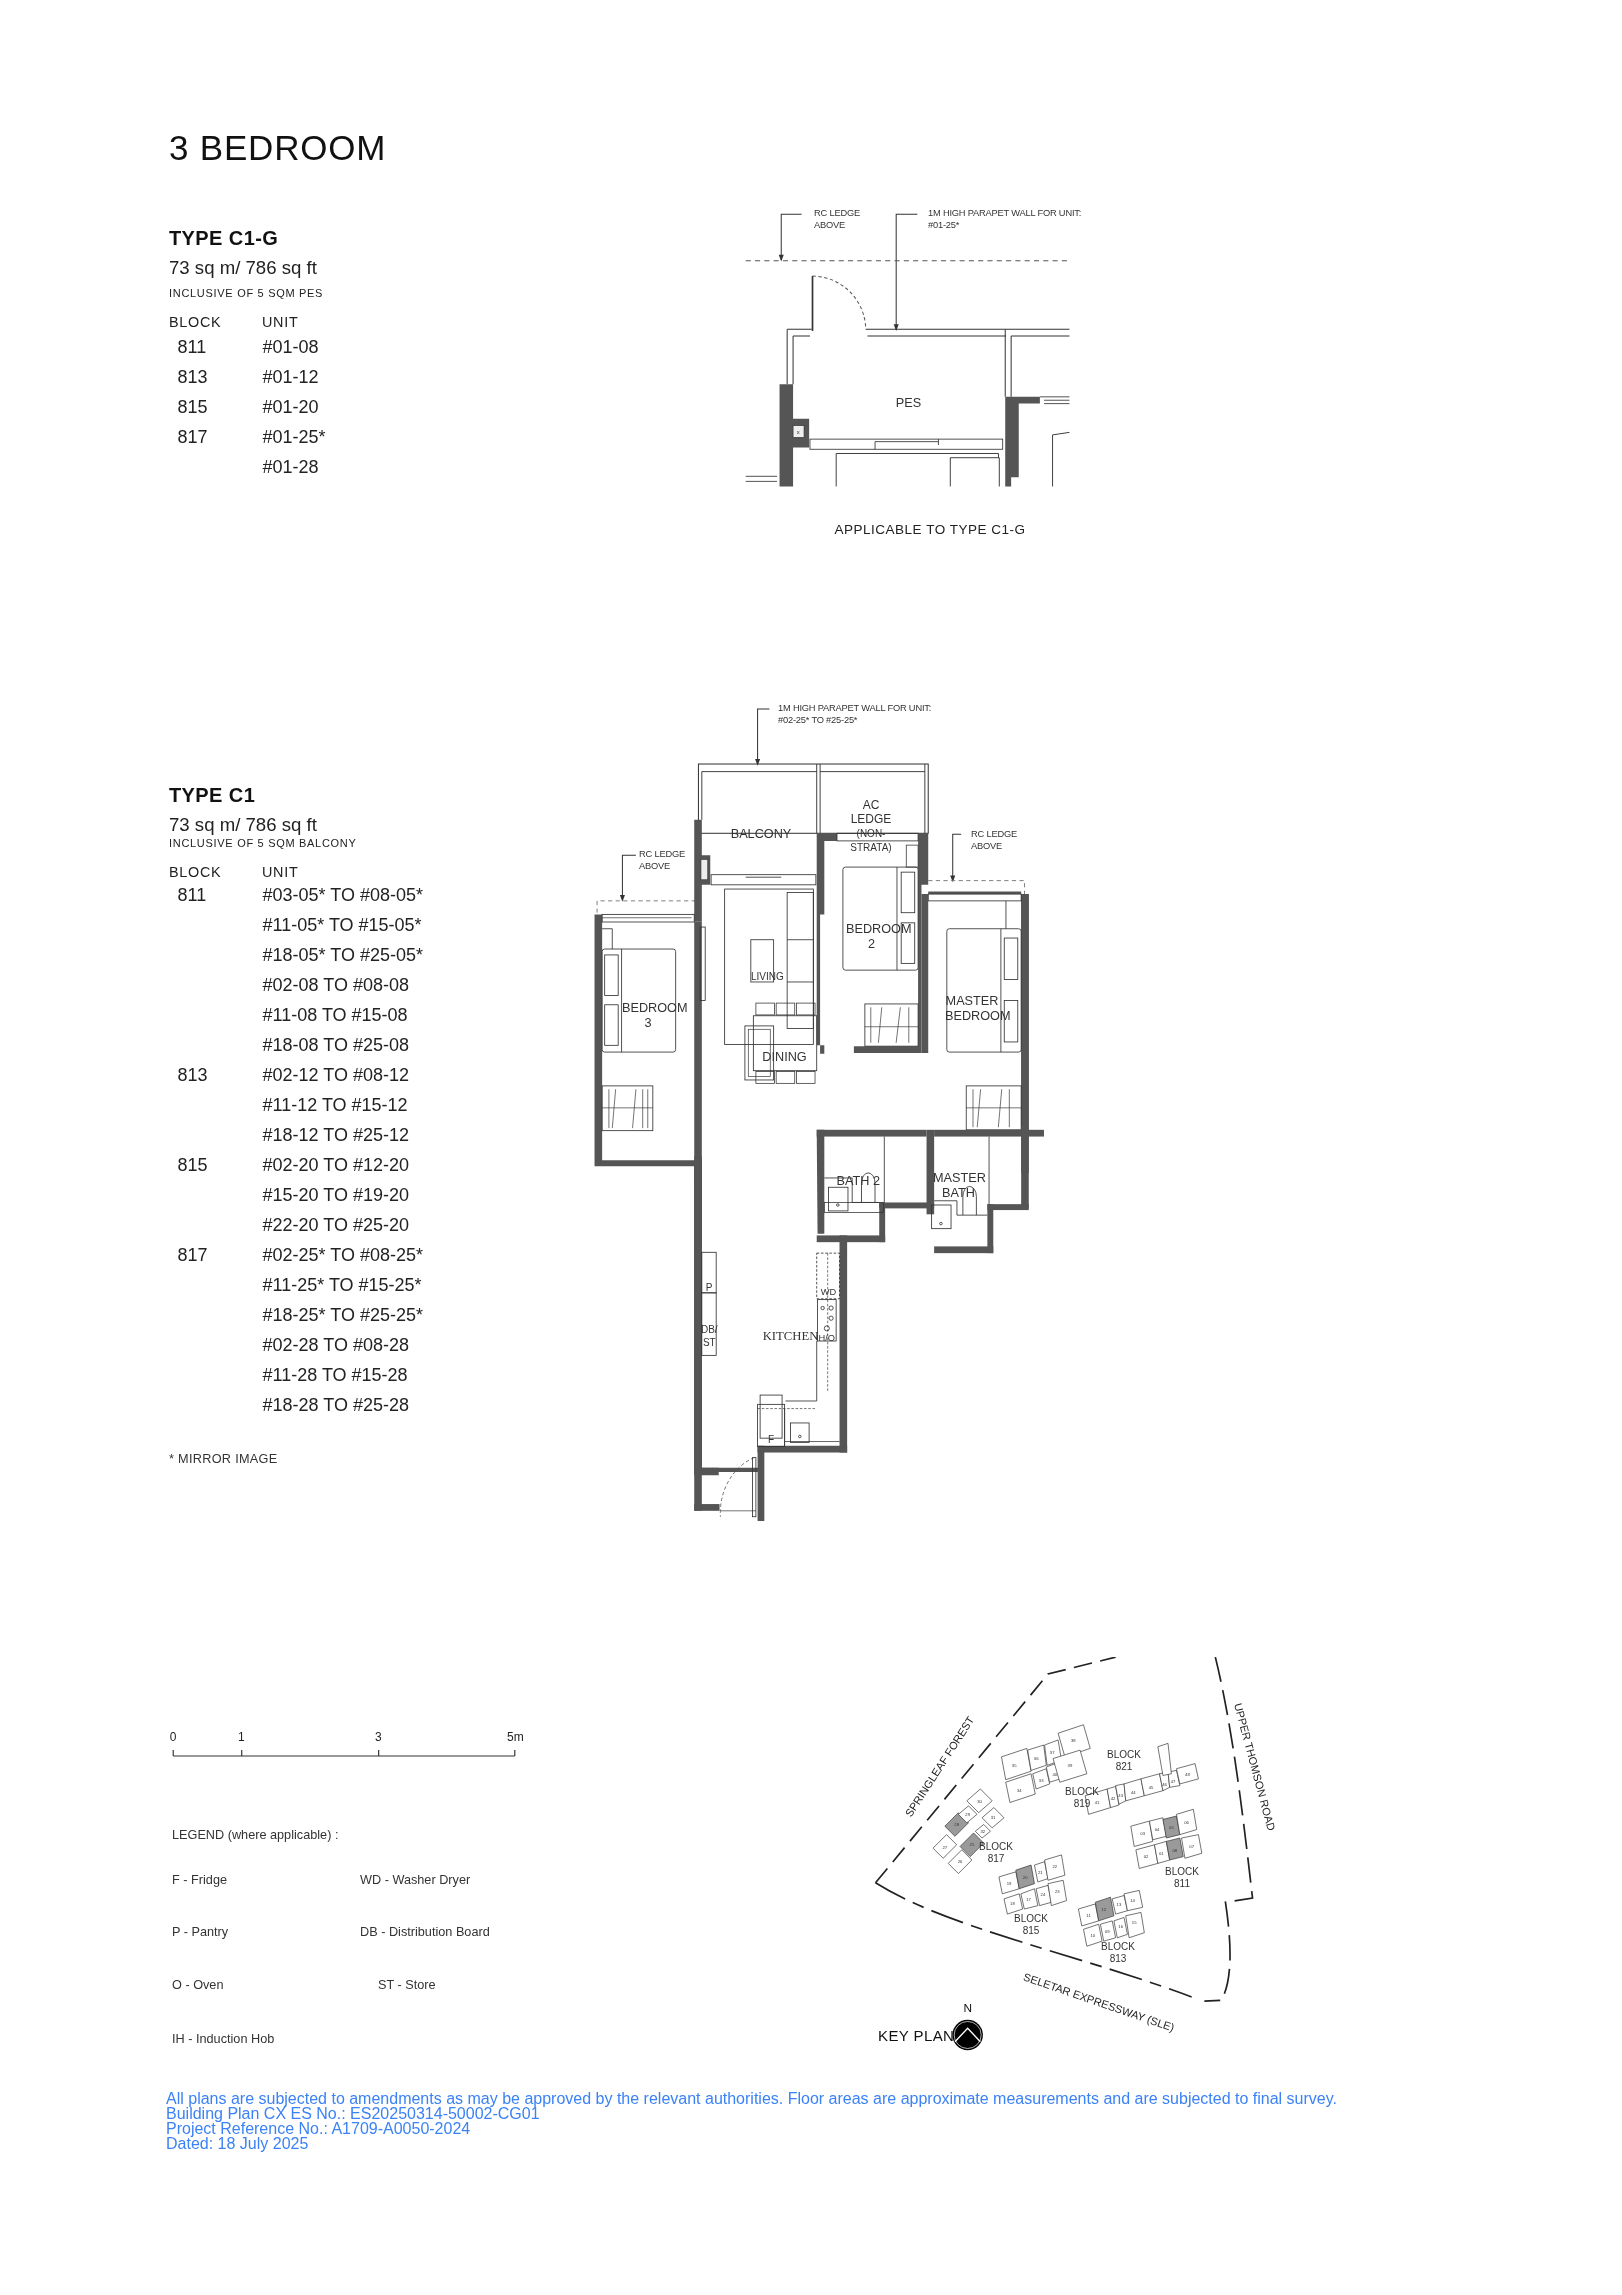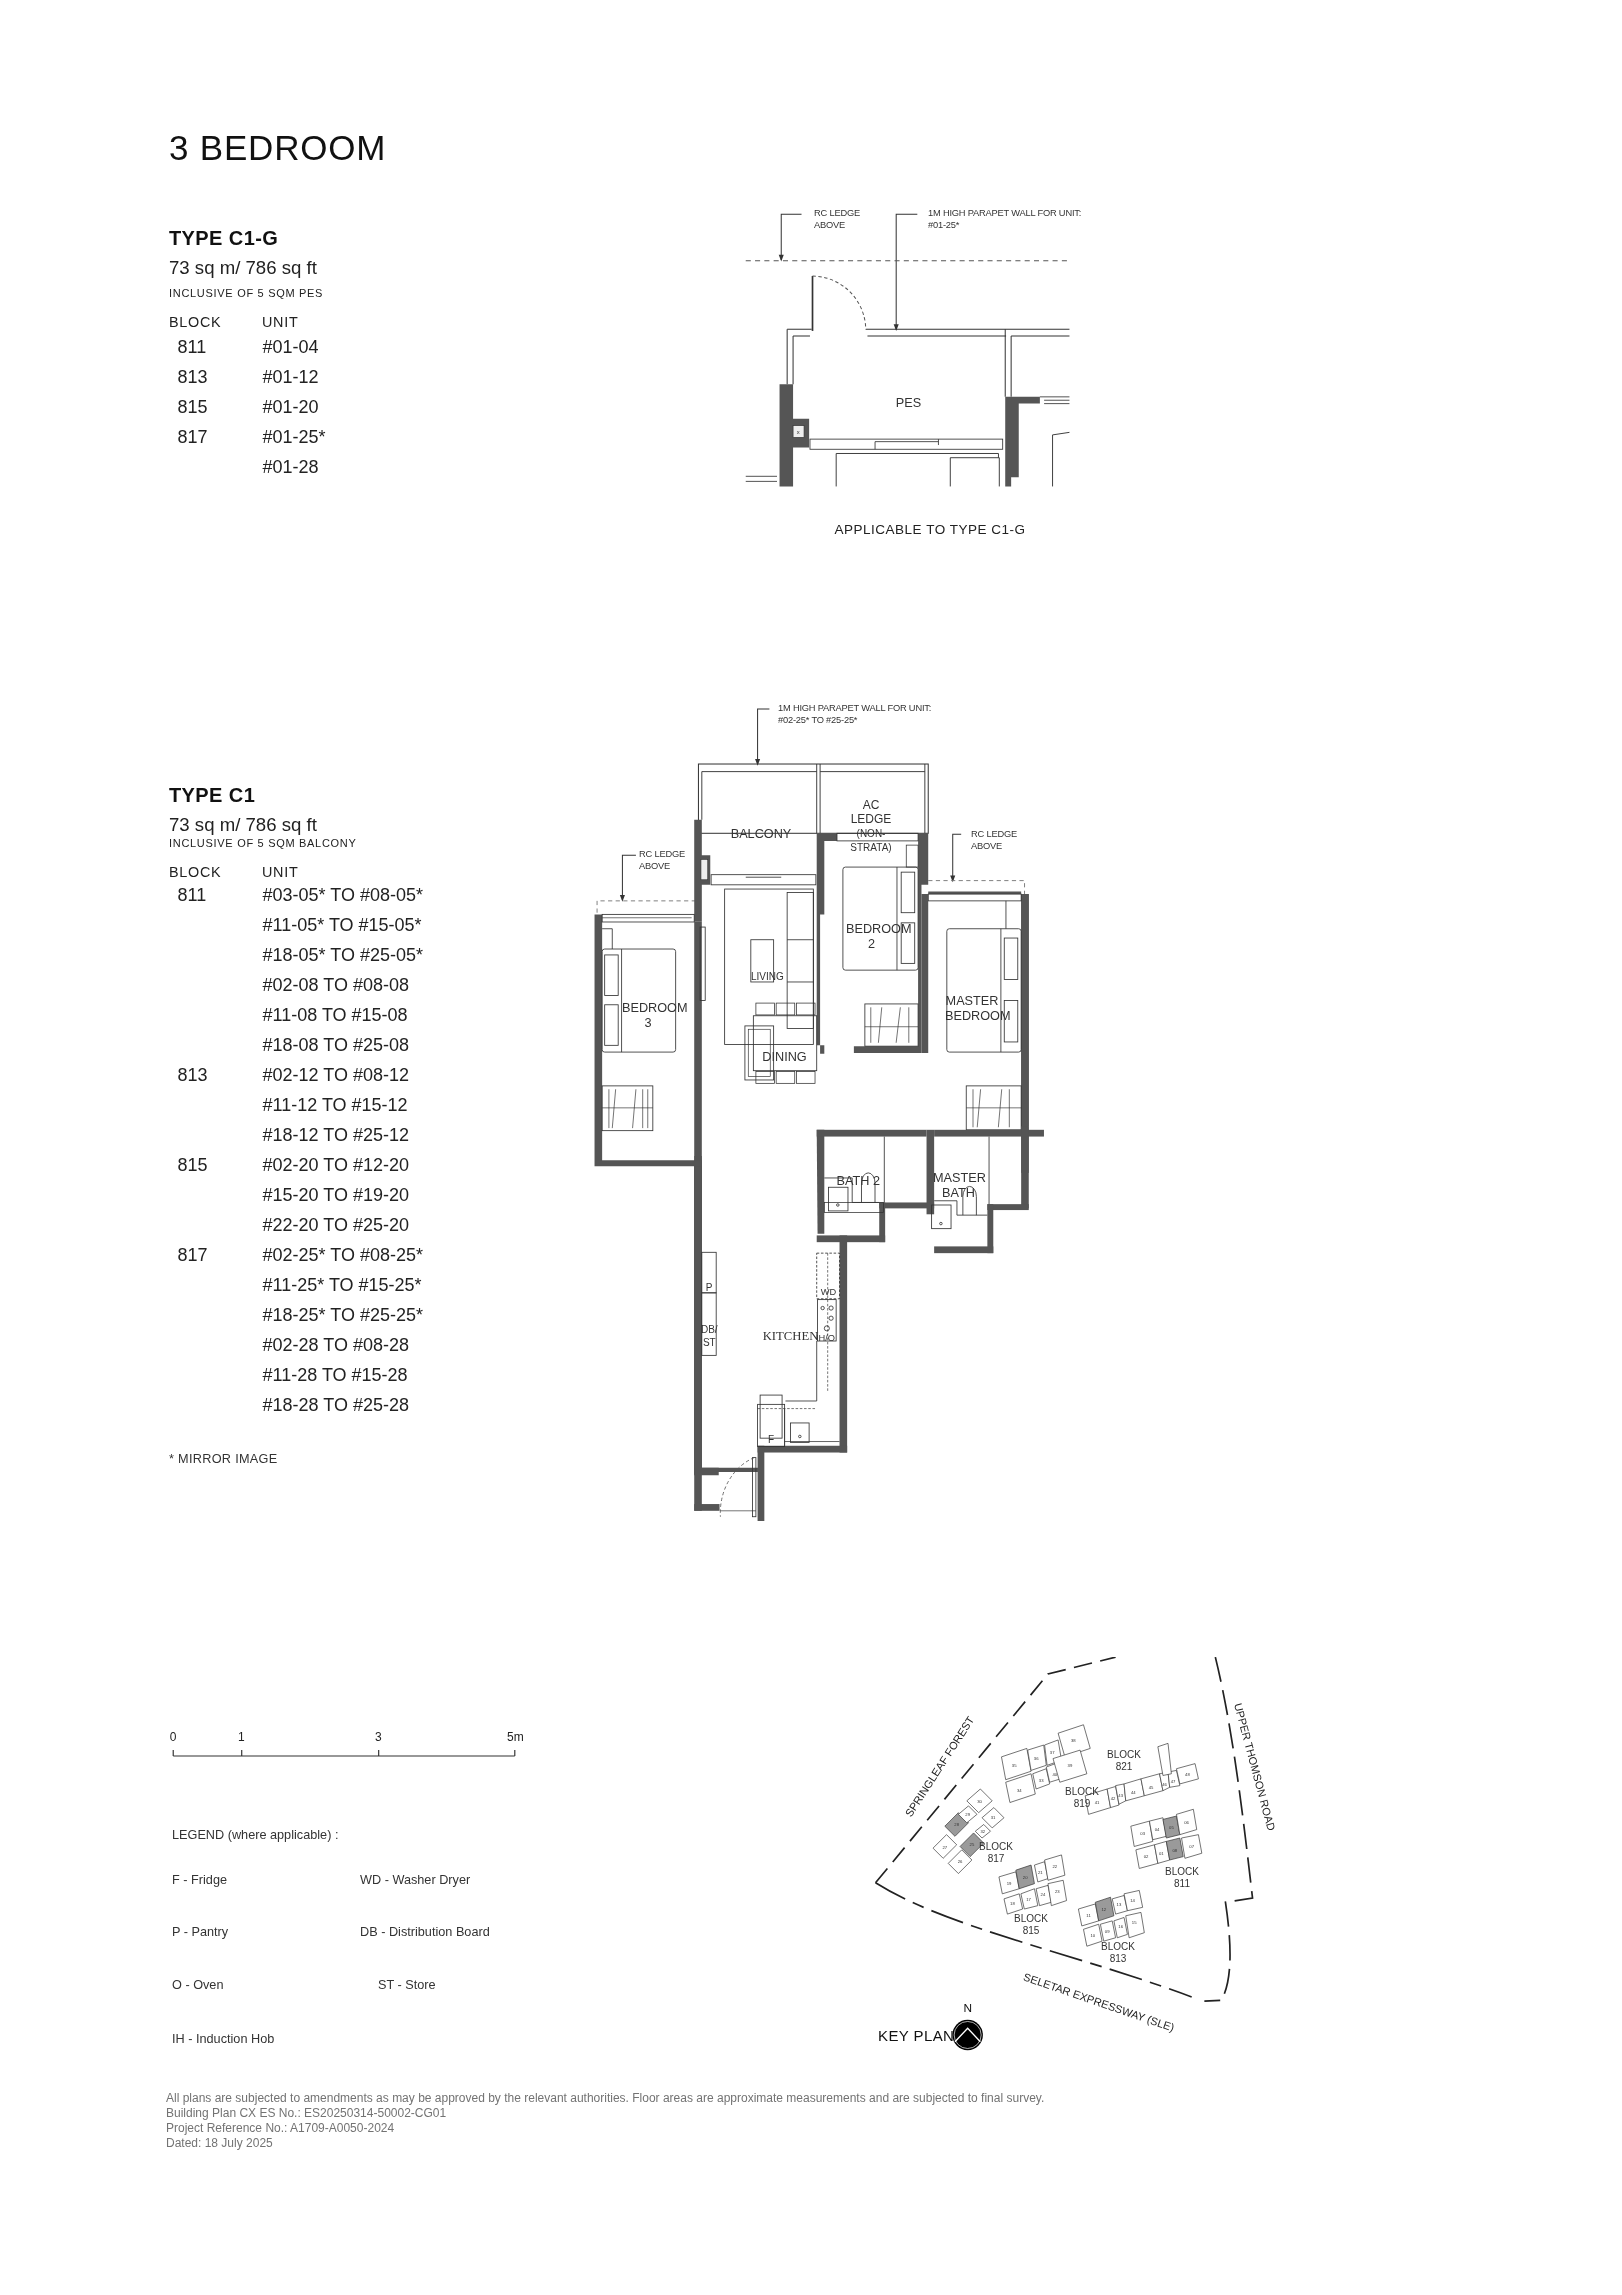--- a/index.html
+++ b/index.html
@@ -13,38 +13,38 @@
   .tbl-head { font-size:14.4px; letter-spacing:0.7px; color:#222; }
   .tbl-row { font-size:18px; color:#222; height:30px; line-height:30px; }
   .blk { display:inline-block; width:85px; padding-left:8.5px; }
   .unit { display:inline-block; }
   .mirror-note { font-size:12.7px; color:#333; letter-spacing:0.3px; }
   .plan-label { font-family:"Liberation Sans Narrow","Liberation Sans",sans-serif; font-size:12.7px; color:#333; text-align:center; position:absolute; line-height:15px;margin-top:16px; }
   .note-label { font-size:9.3px; color:#333; line-height:12px; position:absolute; letter-spacing:-0.2px; }
   .legend-title { font-size:12.7px; color:#333; }
   .legend-item { font-size:12.7px; color:#333; position:absolute; }
   .scale-label { font-size:12px; color:#222; position:absolute; }
-  .footer { font-size:12px; color:#737373; line-height:15px; }
+  .footer { font-size:16px; color:#3b82f6; line-height:15px; }
   .keyplan-label { font-size:15px; color:#111; letter-spacing:0.4px; }
   svg text { font-family:"Liberation Sans", sans-serif; }
 </style>
 </head>
 <body>
 
 <div class="abs page-title">3 BEDROOM</div>
 
 <div class="abs" style="left:169px; top:227px;">
   <div class="type-title">TYPE C1-G</div>
   <div class="area" style="margin-top:6.8px;">73 sq m/ 786 sq ft</div>
   <div class="incl" style="margin-top:8.5px;">INCLUSIVE OF 5 SQM PES</div>
   <div class="tbl-head" style="margin-top:15px;">
     <span style="display:inline-block;width:93px;">BLOCK</span><span>UNIT</span>
   </div>
   <div style="margin-top:1.7px;">
-    <div class="tbl-row"><span class="blk">811</span><span class="unit">#01-04</span></div>
+    <div class="tbl-row"><span class="blk">811</span><span class="unit">#01-08</span></div>
     <div class="tbl-row"><span class="blk">813</span><span class="unit">#01-12</span></div>
     <div class="tbl-row"><span class="blk">815</span><span class="unit">#01-20</span></div>
     <div class="tbl-row"><span class="blk">817</span><span class="unit">#01-25*</span></div>
     <div class="tbl-row"><span class="blk"></span><span class="unit">#01-28</span></div>
   </div>
 </div>
 
 <div class="abs" style="left:727px; top:194px; width:406px; height:355px;">
   <svg width="406" height="355" viewBox="0 0 480 420">
 

